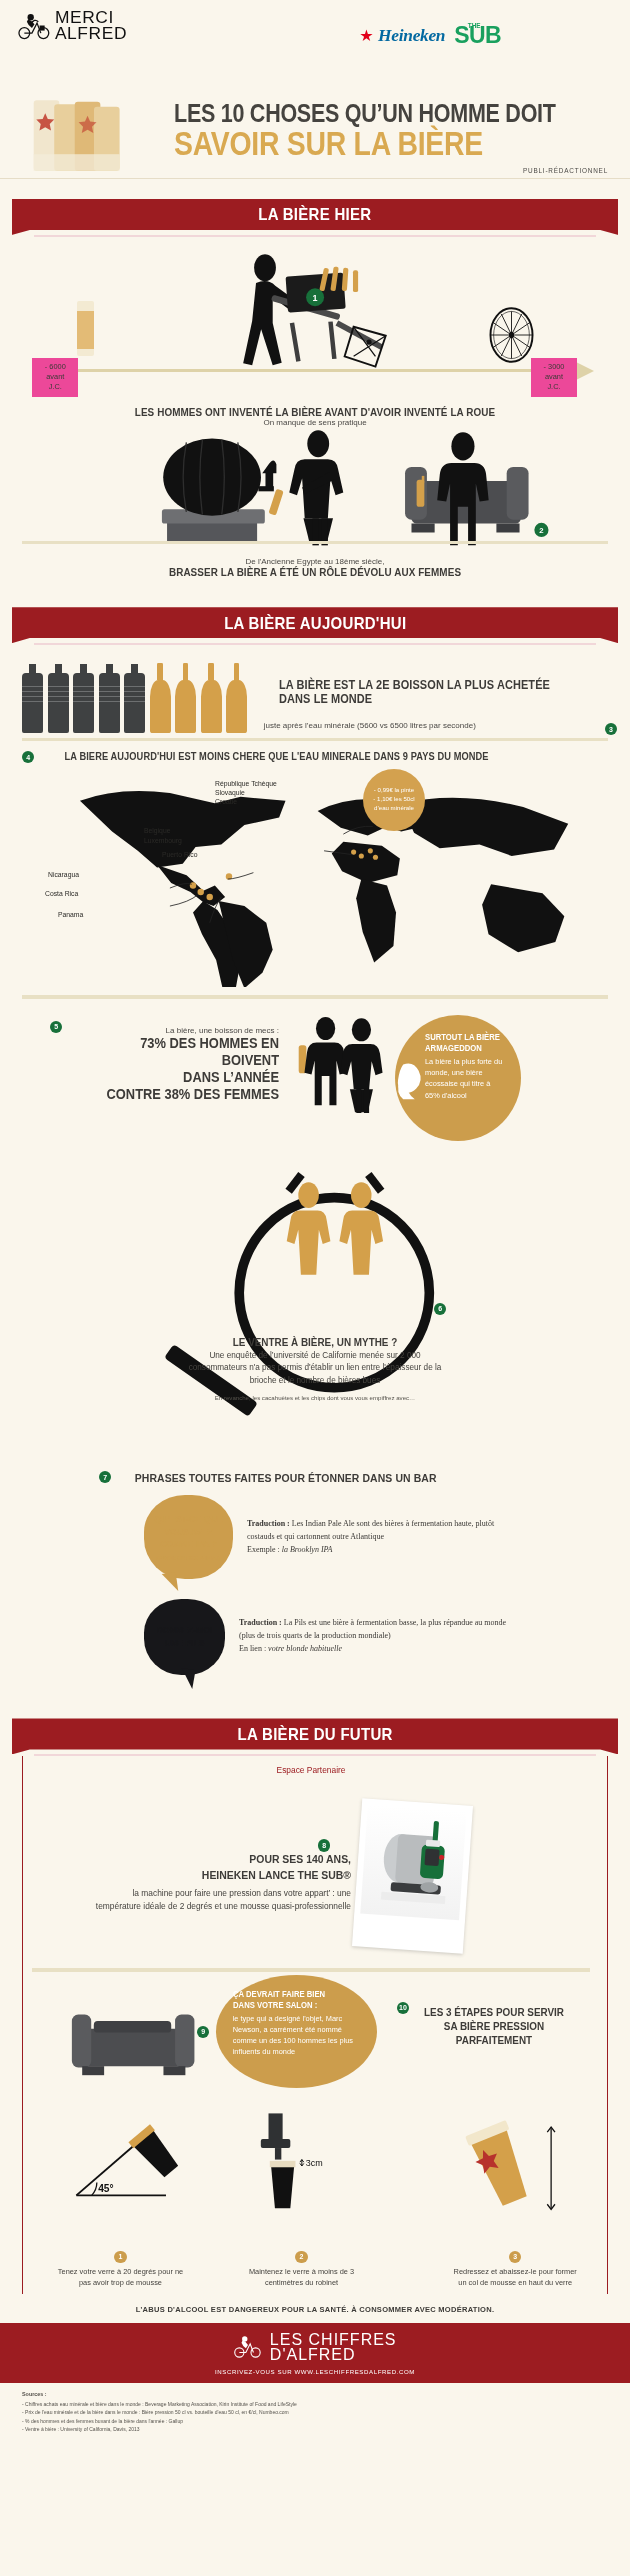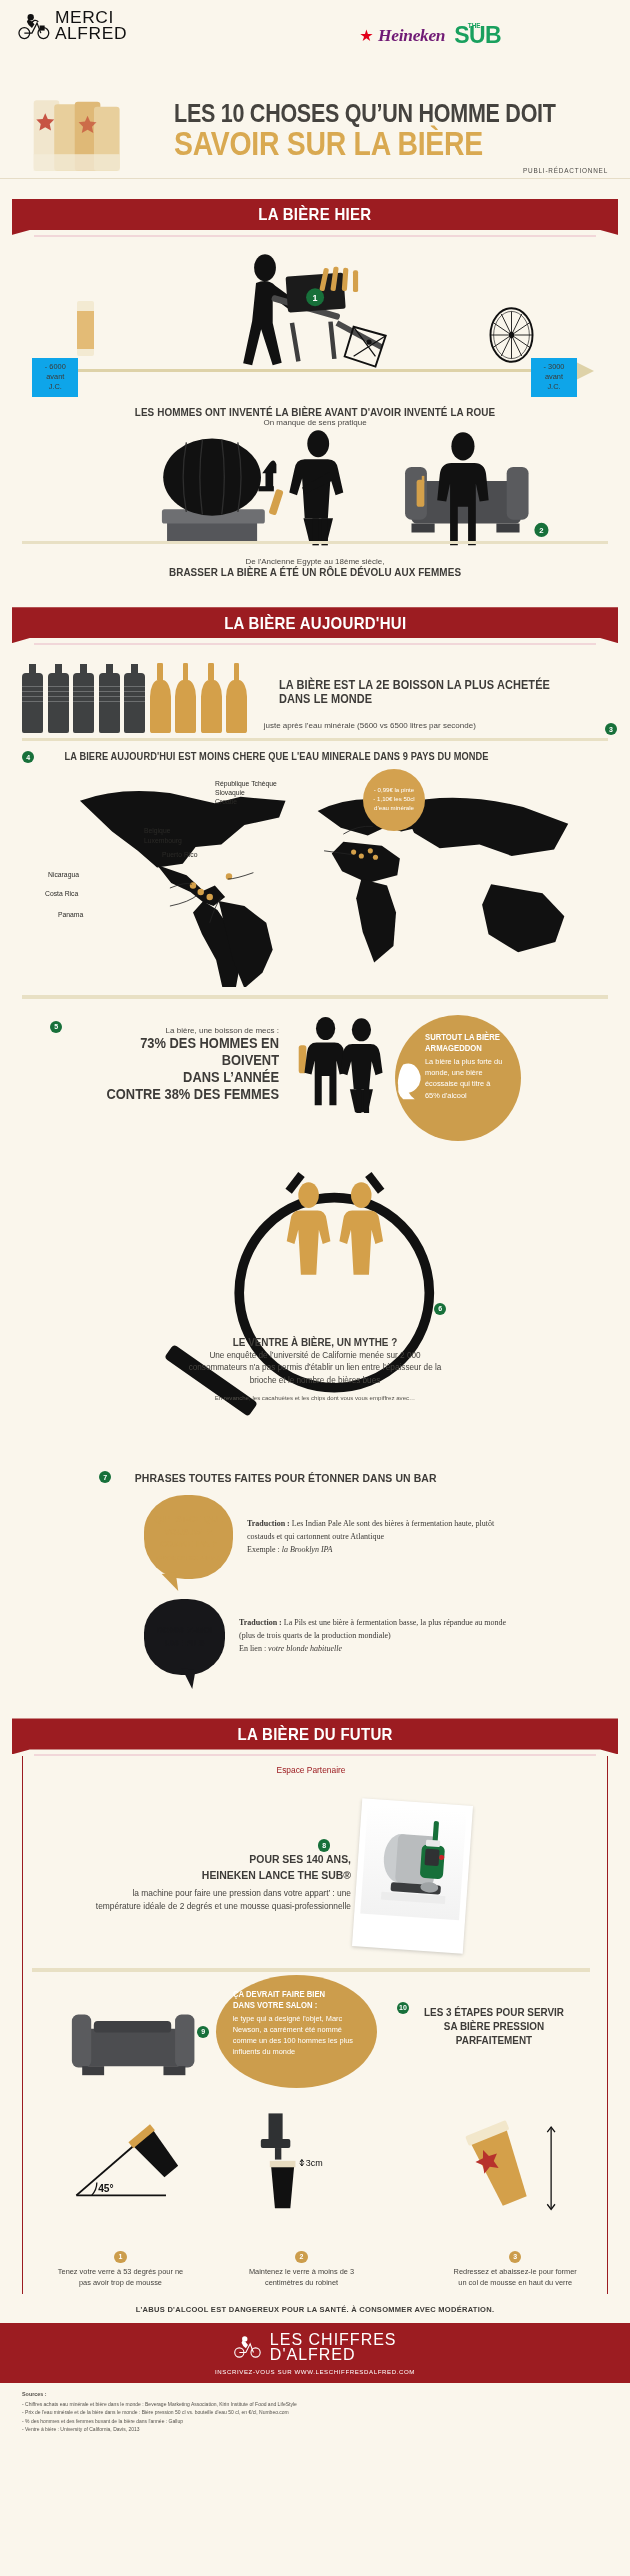--- a/index.html
+++ b/index.html
@@ -13,21 +13,21 @@
 
   
   .top-bar { position: relative; height: 96px; }
   .merci-logo { position: absolute; left: 18px; top: 9px; display: flex; align-items: center; gap: 3.9px; }
   .merci-word { font-family: "Liberation Sans", sans-serif; font-weight: 300; font-size: 17.4px;
     line-height: 0.92; letter-spacing: 0.6px; color: #111; }
   .brand-logos { position: absolute; right: 129px; top: 22px; display: flex; align-items: center; gap: 9px; }
   .heineken { display: flex; align-items: center; gap: 4.5px; }
   .hk-star { color: #e2001a; font-size: 16px; line-height: 1; }
   .hk-text { font-family: "Liberation Serif", serif; font-weight: bold; font-style: italic;
-    font-size: 17.4px; color: #701a75; letter-spacing: -0.3px; }
+    font-size: 17.4px; color: #0369a1; letter-spacing: -0.3px; }
   .sub-logo { font-family: "Liberation Sans", sans-serif; font-weight: bold; font-size: 23px;
     color: #19a05e; letter-spacing: -0.6px; position: relative; }
   .sub-the { position: absolute; font-size: 6.4px; top: 0px; left: 13.5px; letter-spacing: 0; }
 
   
   .title-block { position: relative; padding: 2.6px 0 10.3px 0; min-height: 84px; }
   .glasses-art { position: absolute; left: 26px; top: -1.3px; width: 109px; height: 87px; }
   .maintitle { margin-left: 174px; }
   .maintitle .l1 { font-family: "Liberation Sans", sans-serif; font-weight: bold; font-size: 25px;
     letter-spacing: -0.3px; color: #45433f; transform: scaleX(0.86); transform-origin: left center; white-space: nowrap; }
@@ -54,21 +54,21 @@
   .cap-strong { font-family: "Liberation Sans", sans-serif; font-weight: bold; font-size: 11px;
     color: #3d3b38; letter-spacing: 0.1px; transform: scaleX(0.9); }
   .cap-sub { font-size: 8px; color: #4a4845; }
   .rule { height: 3.2px; background: #e8e0c4; }
 
   
   .timeline { position: relative; height: 160px; }
   .tl-line { position: absolute; left: 16.7px; right: 33px; top: 132px; height: 3.2px; background: #ded2a8; }
   .tl-arrow { position: absolute; right: 14px; top: 125px; width: 0; height: 0;
     border-top: 9px solid transparent; border-bottom: 9px solid transparent; border-left: 18px solid #ded2a8; }
-  .tl-tag { position: absolute; background: #0ea5e9; padding: 4.5px 6.4px; text-align: center;
+  .tl-tag { position: absolute; background: #ec4899; padding: 4.5px 6.4px; text-align: center;
     font-size: 7.4px; line-height: 1.35; color: #3b3a36; width: 46px; }
   .glass-left { position: absolute; left: 55px; top: 64px; width: 16.7px; height: 55px;
     background: linear-gradient(#f3ead2 0 18%, #e3bb76 18% 88%, #f3ead2 88% 100%); border-radius: 1.9px; }
   .wheel { position: absolute; right: 71px; top: 69px; width: 51px; height: 58px; }
   .barrow { position: absolute; left: 212px; top: 14px; width: 193px; height: 122px; }
   .cap-center { text-align: center; margin-top: 1.3px; }
 
   
   .scene2 { position: relative; height: 122px; }
   .scene2 .rule2 { position: absolute; left: 0; right: 0; bottom: 5.1px; height: 3.2px; background: #e8e0c4; }
@@ -601,21 +601,21 @@
         <path d="M22 124 L126 34" stroke="#111" stroke-width="3"></path>
         <path d="M46 124 a30 30 0 0 0 8 -20" fill="none" stroke="#111" stroke-width="2"></path>
         <text x="56" y="118" font-size="16" font-weight="bold" fill="#111" font-family="Liberation Sans, sans-serif">45°</text>
         <g transform="rotate(-40 140 60)">
           <path d="M126 30 l40 0 -6 70 -28 0z" fill="#111"></path>
           <rect x="124" y="22" width="44" height="12" fill="#d4a04a"></rect>
         </g>
       </svg>
       <div class="step-cap" style="left:33px;">
         <div class="step-num">1</div>
-        <div>Tenez votre verre à 53 degrés pour ne pas avoir trop de mousse</div>
+        <div>Tenez votre verre à 20 degrés pour ne pas avoir trop de mousse</div>
       </div>
 
       <svg style="position:absolute; left:212px; top:0px;" width="135" height="109" viewBox="0 0 210 170">
         <rect x="52" y="10" width="22" height="44" fill="#2f3133"></rect>
         <rect x="40" y="50" width="46" height="14" rx="3" fill="#2f3133"></rect>
         <rect x="62" y="64" width="10" height="18" fill="#2f3133"></rect>
         <path d="M56 92 l36 0 -6 66 -24 0z" fill="#111"></path>
         <rect x="54" y="84" width="40" height="10" fill="#e8dcc0"></rect>
         <path d="M104 82 L104 92" stroke="#111" stroke-width="1.5"></path>
         <path d="M104 82 l-3 4 M104 82 l3 4 M104 92 l-3 -4 M104 92 l3 -4" stroke="#111" stroke-width="1.5" fill="none"></path>

